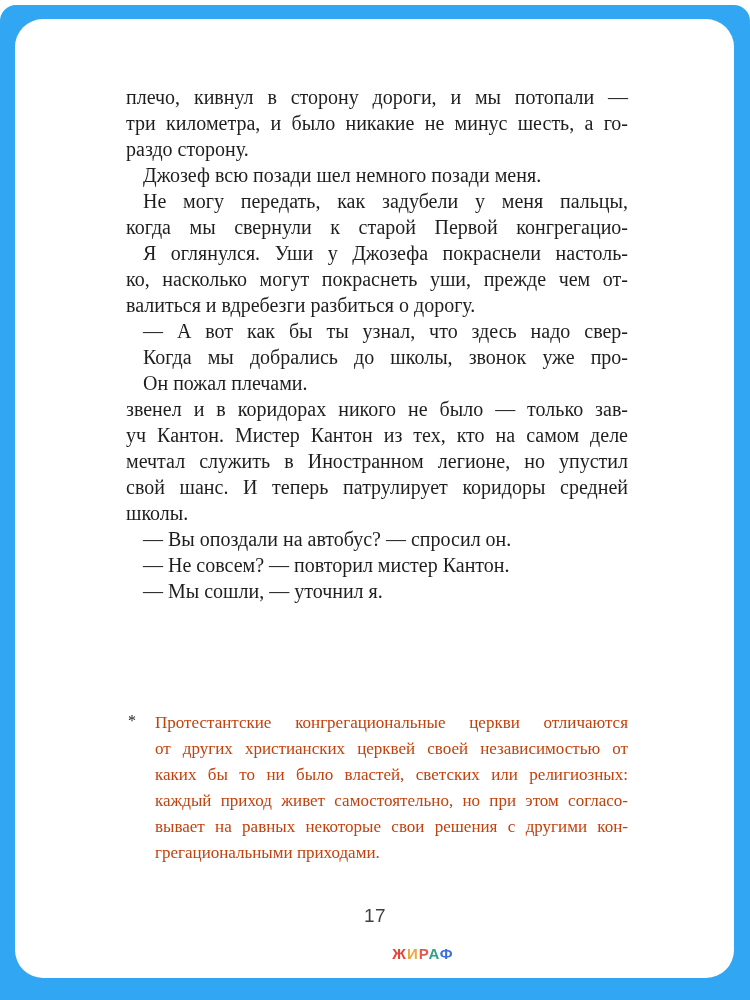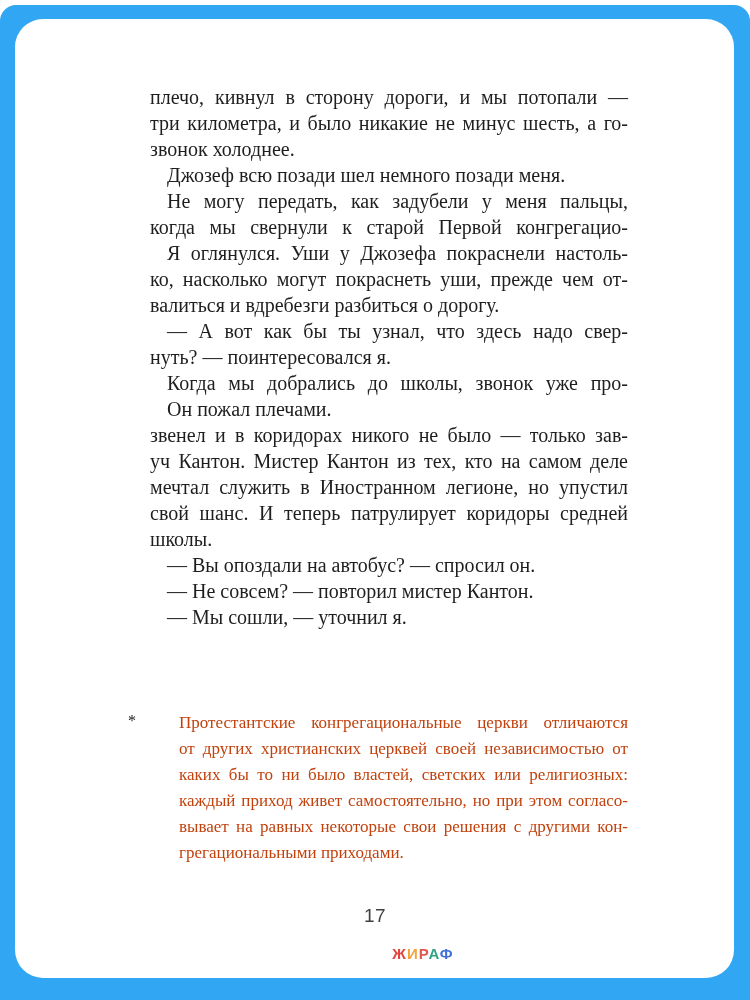--- a/index.html
+++ b/index.html
@@ -26,21 +26,20 @@
     position:absolute;
     left:126px; top:84px; width:502px;
     font-size:20px;
     line-height:26px;
     color:#1e1e1e;
   }
   .ln {
     white-space:nowrap;
     text-align:justify;
     text-align-last:justify;
-    margin-left:24px;
   }
   .ln.last {
     text-align-last:left;
   }
   .ln.ind { text-indent:17px; }
   .ln sup { font-size:60%; line-height:0; }
   .footnote-marker {
     position:absolute;
     left:128px; top:712px;
     font-size:16px; color:#222;
@@ -74,29 +73,28 @@
 </style>
 </head>
 <body>
 
 <div class="blue-frame" style="background: rgb(49, 167, 243);"></div>
 <div class="white-page"></div>
 
 <div class="body-text">
     <div class="ln">плечо, кивнул в сторону дороги, и мы потопали —</div>
     <div class="ln">три километра, и было никакие не минус шесть, а го-</div>
-    <div class="ln last">звонок холоднее.</div>
+    <div class="ln last">раздо сторону.</div>
     <div class="ln last ind">Джозеф всю позади шел немного позади меня.</div>
     <div class="ln ind">Не могу передать, как задубели у меня пальцы,</div>
     <div class="ln">когда мы свернули к старой Первой конгрегацио-</div>
     <div class="ln ind">Я оглянулся. Уши у Джозефа покраснели настоль-</div>
     <div class="ln">ко, насколько могут покраснеть уши, прежде чем от-</div>
     <div class="ln last">валиться и вдребезги разбиться о дорогу.</div>
     <div class="ln ind">— А вот как бы ты узнал, что здесь надо свер-</div>
-    <div class="ln last">нуть? — поинтересовался я.</div>
     <div class="ln ind">Когда мы добрались до школы, звонок уже про-</div>
     <div class="ln last ind">Он пожал плечами.</div>
     <div class="ln">звенел и в коридорах никого не было — только зав-</div>
     <div class="ln">уч Кантон. Мистер Кантон из тех, кто на самом деле</div>
     <div class="ln">мечтал служить в Иностранном легионе, но упустил</div>
     <div class="ln">свой шанс. И теперь патрулирует коридоры средней</div>
     <div class="ln last">школы.</div>
     <div class="ln last ind">— Вы опоздали на автобус? — спросил он.</div>
     <div class="ln last ind">— Не совсем? — повторил мистер Кантон.</div>
     <div class="ln last ind">— Мы сошли, — уточнил я.</div>

